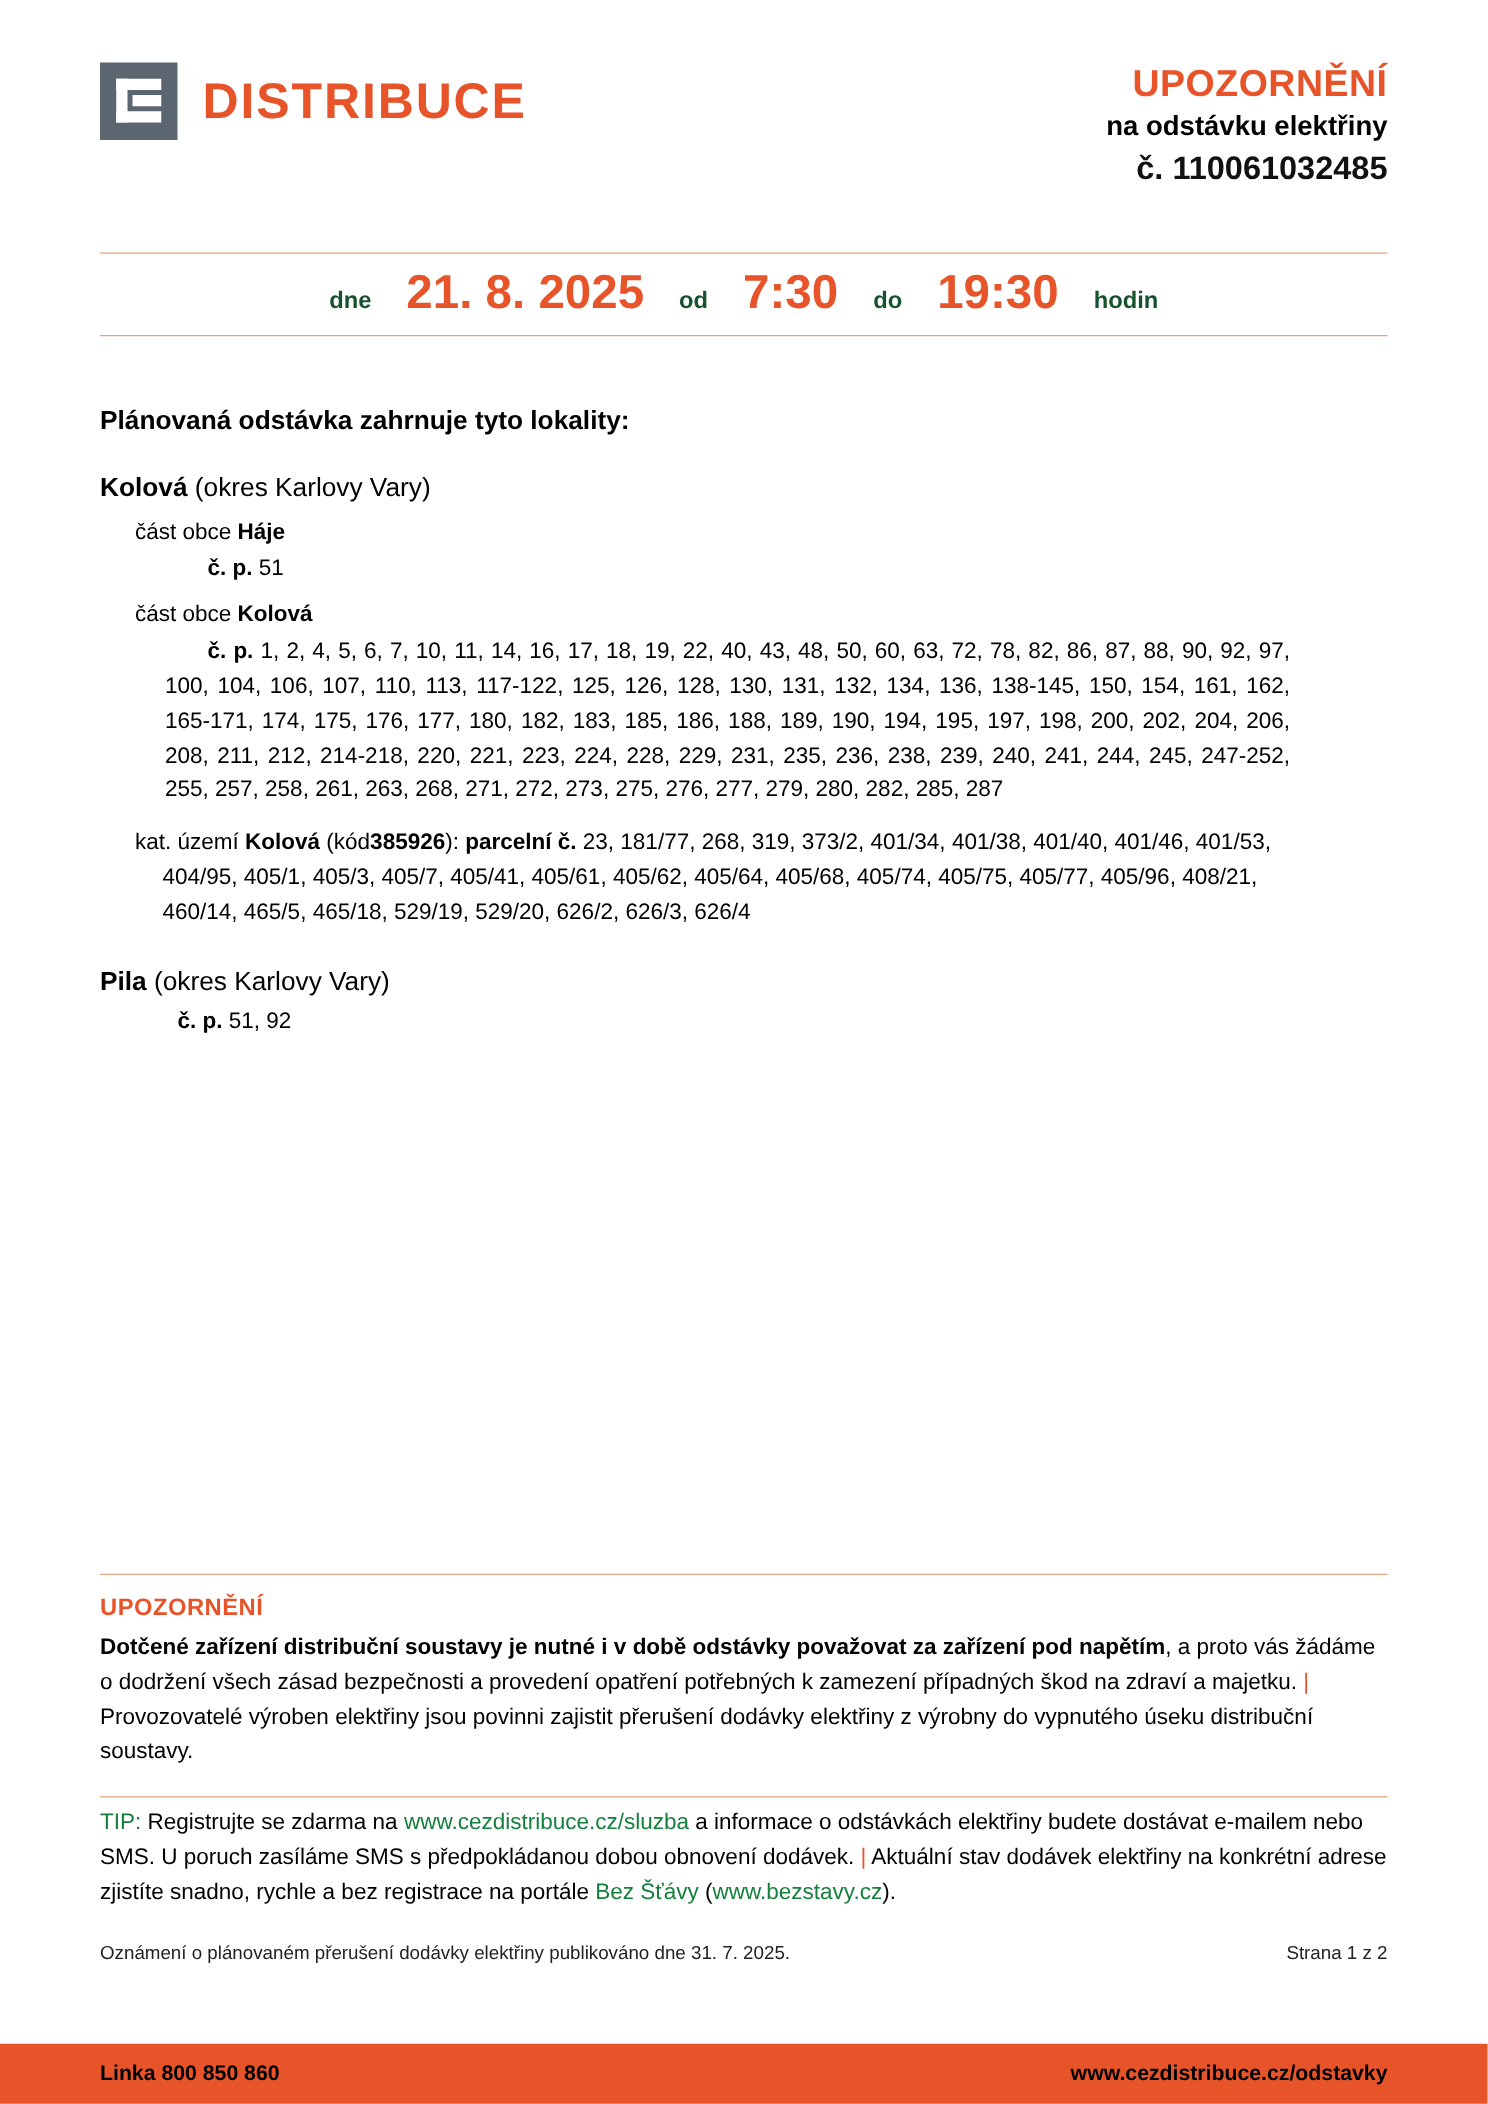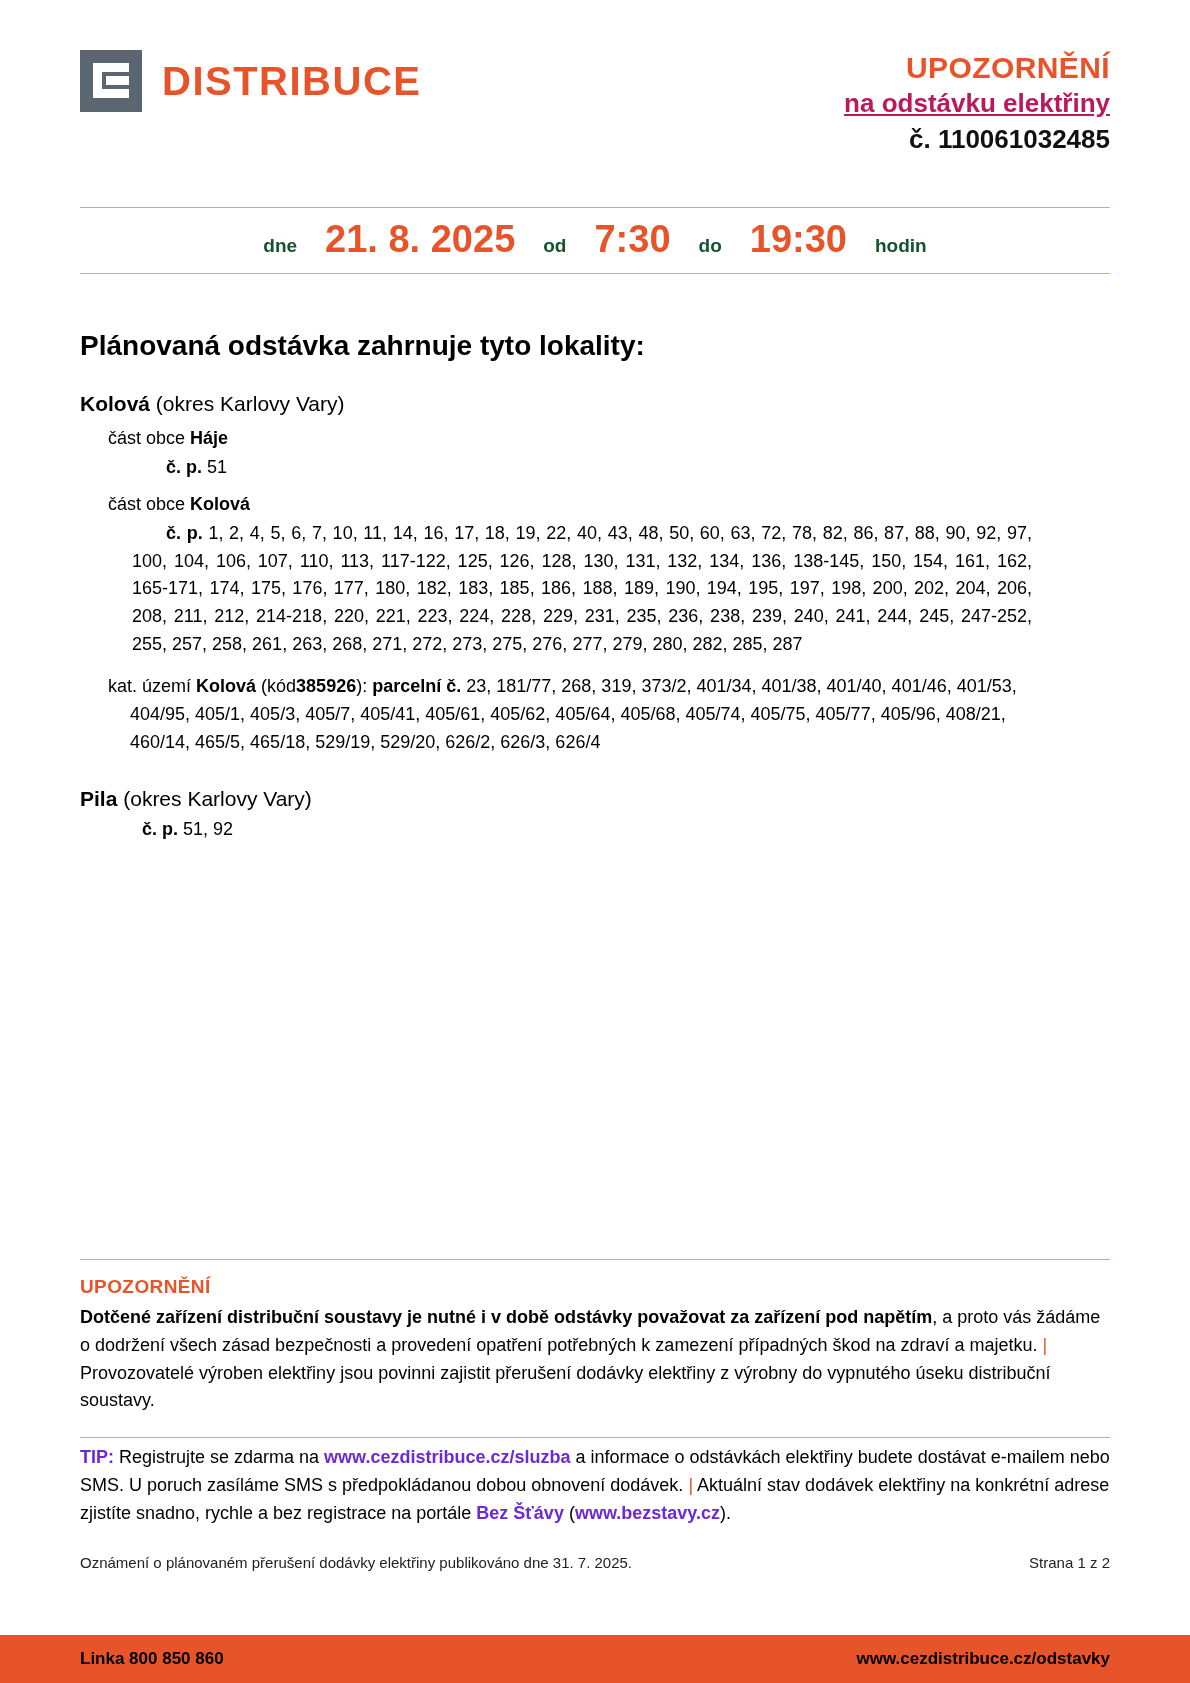--- a/index.html
+++ b/index.html
@@ -90,25 +90,24 @@
     text-align: right;
     line-height: 1.18;
   }
   .notice-kind {
     font-size: 30px;
     font-weight: bold;
     color: #e8542a;
     letter-spacing: 0.4px;
   }
   .notice-sub {
-    font-size: 26px;
-    font-weight: bold;
-    color: #be185d;
+    font-size: 22px;
+    font-weight: bold;
+    color: #000000;
     margin-top: 3px;
-    text-decoration: underline;
   }
   .notice-num {
     font-size: 26px;
     font-weight: bold;
     color: #111111;
     margin-top: 5px;
   }
 
   
   .datebar-wrap {
@@ -132,21 +131,21 @@
     color: #14532d;
   }
   .dt-value {
     font-size: 38px;
     font-weight: bold;
     color: #e8542a;
   }
 
   
   .section-title {
-    font-size: 28px;
+    font-size: 21px;
     font-weight: bold;
     margin-top: 56px;
   }
   .muni {
     font-size: 21px;
     margin-top: 30px;
   }
   .muni b { font-weight: bold; }
   .part {
     font-size: 18px;
@@ -195,22 +194,22 @@
     line-height: 1.55;
     margin-top: 6px;
     text-align: left;
   }
   .block-body b { font-weight: bold; }
   .sep {
     color: #e8542a;
     font-weight: normal;
   }
   .orange-strong {
-    color: #6d28d9;
-    font-weight: bold;
+    color: #15803d;
+    font-weight: normal;
   }
   .block-gap { height: 22px; }
 
   .meta-row {
     display: flex;
     justify-content: space-between;
     align-items: baseline;
     font-size: 15px;
     color: #222222;
     margin-top: 26px;

